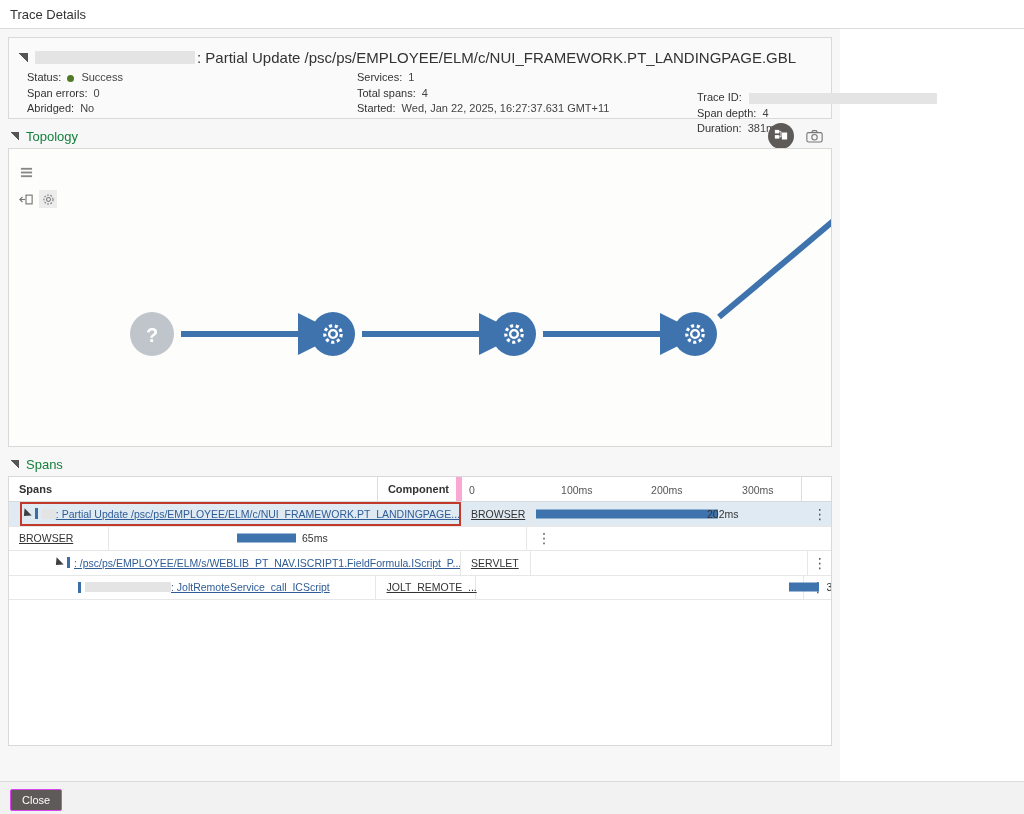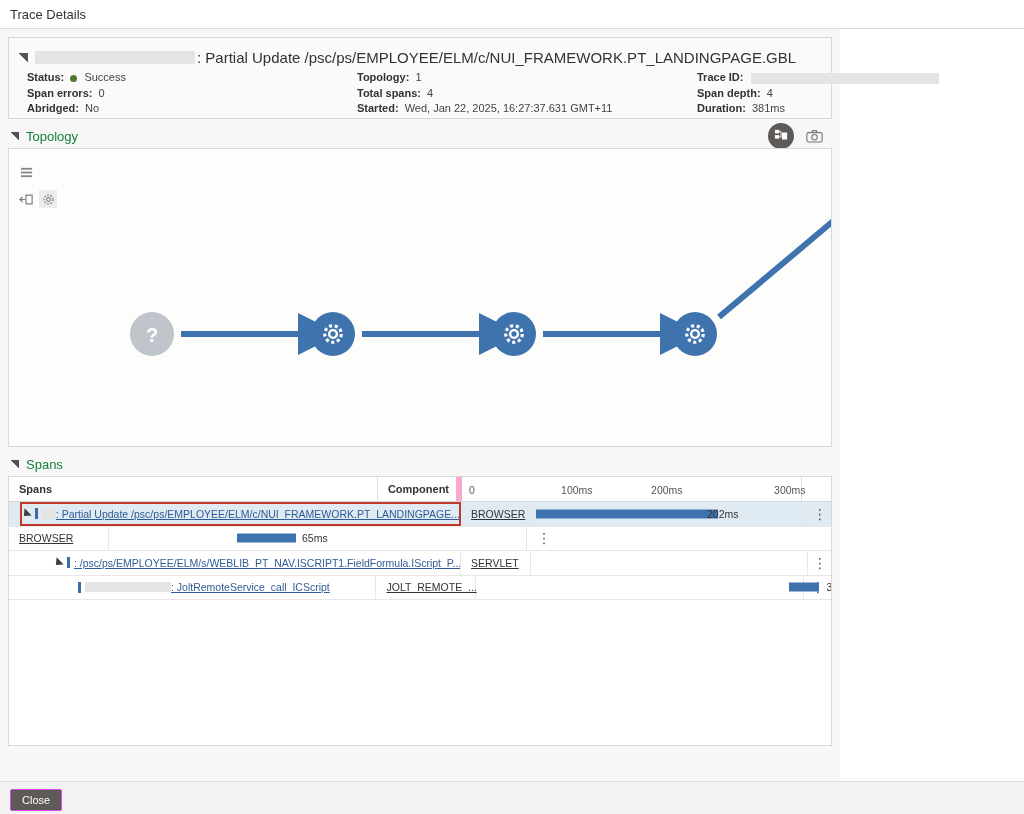--- a/index.html
+++ b/index.html
@@ -61,23 +61,23 @@
   .summary-title-text{
     font-size:15px;color:#333;white-space:nowrap;
   }
   .summary-grid{
     position:absolute;left:18px;top:32px;width:990px;
     display:flex;
   }
   .sum-col{font-size:11px;line-height:15.5px;}
   .sum-col.c1{width:330px;}
   .sum-col.c2{width:340px;}
-  .sum-col.c3{width:310px;}
+  .sum-col.c3{width:310px;margin-top:20px;}
   .sum-row{white-space:nowrap;}
-  .sum-k{font-weight:bold;color:#333;}
+  .sum-k{font-weight:normal;color:#333;}
   .sum-v{color:#444;margin-left:3px;}
   .dot-ok{
     display:inline-block;width:7px;height:7px;border-radius:50%;
     background:#4f7a28;margin:0 4px 0 3px;vertical-align:middle;
   }
 
   
   .section-head{
     display:flex;align-items:center;
     height:20px;margin:7px 0 2px 2px;
@@ -252,21 +252,21 @@
           <span class="sum-v">0</span>
         </div>
         <div class="sum-row">
           <span class="sum-k">Abridged:</span>
           <span class="sum-v">No</span>
         </div>
       </div>
 
       <div class="sum-col c2">
         <div class="sum-row">
-          <span class="sum-k">Topology:</span>
+          <span class="sum-k">Services:</span>
           <span class="sum-v">1</span>
         </div>
         <div class="sum-row">
           <span class="sum-k">Total spans:</span>
           <span class="sum-v">4</span>
         </div>
         <div class="sum-row">
           <span class="sum-k">Started:</span>
           <span class="sum-v">Wed, Jan 22, 2025, 16:27:37.631 GMT+11</span>
         </div>
@@ -398,21 +398,21 @@
 
   <div class="spans-panel">
 
     <div class="spans-head">
       <div class="th col-spans">Spans</div>
       <div class="th col-comp">Component</div>
       <div class="th col-time">
         <span class="tick" style="left:7px;">0</span>
         <span class="tick" style="left:99px;">100ms</span>
         <span class="tick" style="left:189px;">200ms</span>
-        <span class="tick" style="left:280px;margin-left:32px;">300ms</span>
+        <span class="tick" style="left:280px;">300ms</span>
         <span class="tick" style="left:370px;">400ms</span>
       </div>
       <div class="th col-menu"></div>
     </div>
 
     <div class="span-row sel">
       <div class="cell col-spans" style="padding-left:12px;">
         <span class="row-tri"></span>
         <span class="blue-bar"></span>
         <span class="span-name">

